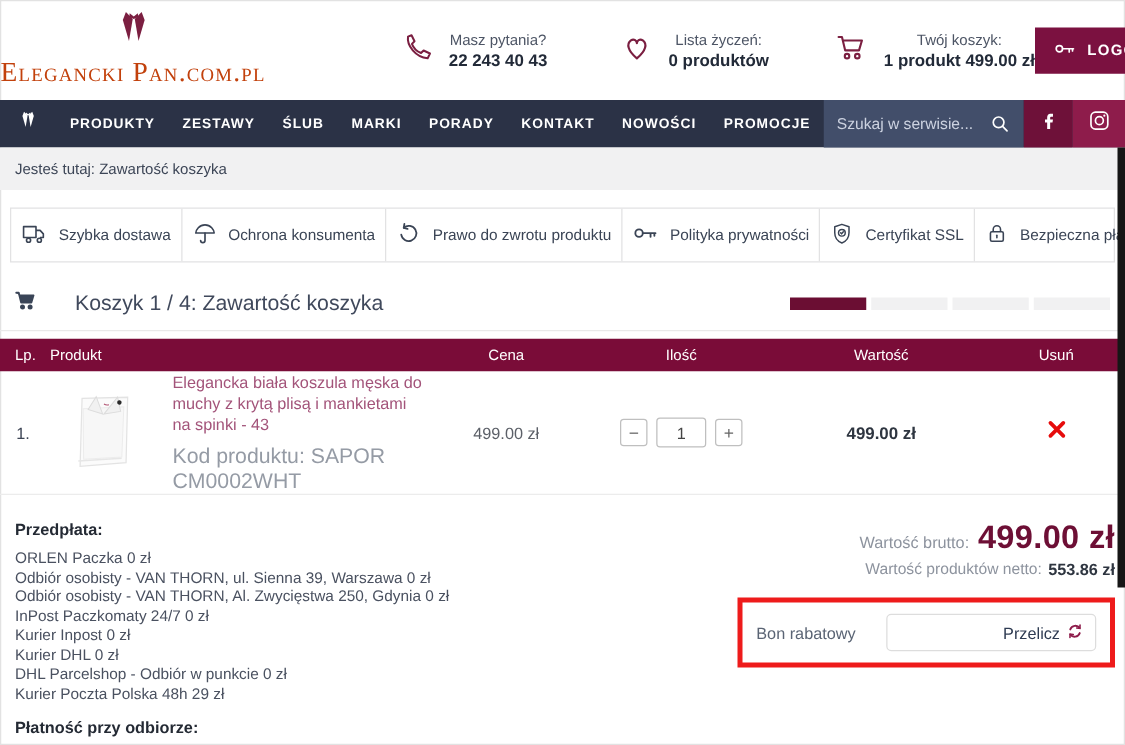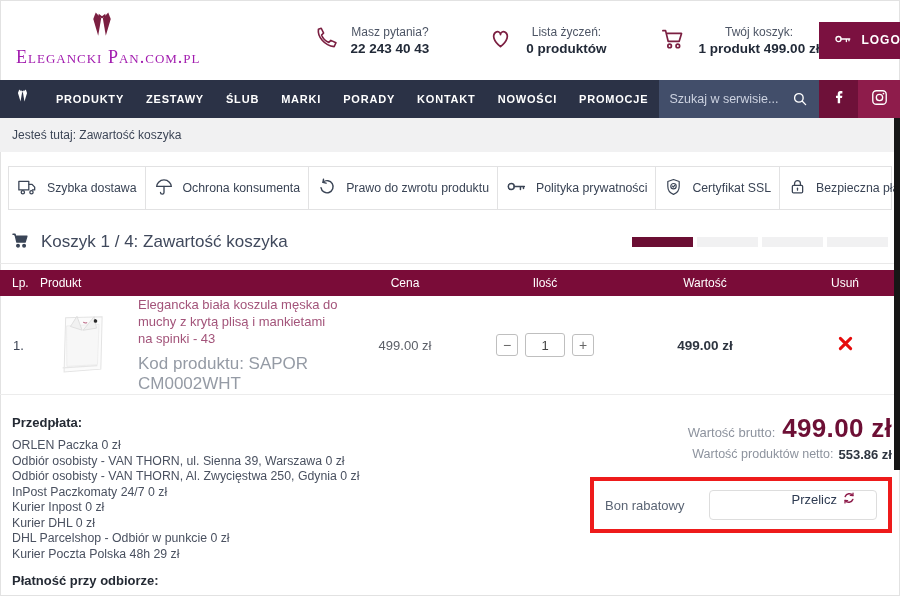--- a/index.html
+++ b/index.html
@@ -5,22 +5,22 @@
   * { margin:0; padding:0; box-sizing:border-box; }
   html,body { background:#fff; }
   .page {
     width:900px; height:596px; position:relative; overflow:hidden;
     background:#fff; font-family:"Liberation Sans", sans-serif;
     box-shadow: inset 0 0 0 1px #e2e2e2;
   }
   
   .topbar { height:80px; display:flex; align-items:center; padding:0 8px 0 4px; }
   .logo { width:205px; display:flex; flex-direction:column; align-items:center; cursor:pointer; }
-  .logo-text { font-family:"Liberation Serif", serif; font-variant:small-caps; font-size:18px;
-               color:#a21caf; letter-spacing:1px; margin-top:1px; white-space:nowrap;margin-left:12px; }
+  .logo-text { font-family:"Liberation Serif", serif; font-variant:small-caps; font-size:22px;
+               color:#c2410c; letter-spacing:1px; margin-top:1px; white-space:nowrap; }
   .top-group { display:flex; align-items:center; gap:12px; }
   .tg-col { display:flex; flex-direction:column; }
   .tg-label { font-size:12px; color:#4d5565;text-align:center; }
   .tg-value { font-size:13.5px; font-weight:bold; color:#222a38; margin-top:2px; white-space:nowrap; }
   .g-phone { margin-left:112px; } .g-wish { margin-left:58px; } .g-cart { margin-left:52px; }
   .login-btn { margin-left:auto; background:#7b1140; color:#fff; font-weight:bold; font-size:12px;
                letter-spacing:1px; padding:10px 15px; display:flex; gap:9px; align-items:center;
                border:none; cursor:pointer; font-family:"Liberation Sans", sans-serif; }
   
   .nav { height:38px; background:#2b3246; display:flex; align-items:stretch; }
@@ -38,21 +38,21 @@
   .crumb { height:34px; background:#f1f1f2; display:flex; align-items:center; padding:0 12px;
            font-size:12px; color:#3d4657; margin-bottom:14px; }
   
   .features { margin:0 8px; border:1px solid #e2e2e3; display:flex; height:44px; background:#fff; }
   .feat { flex:1 1 auto; display:flex; align-items:center; justify-content:center; gap:9px;
           border-right:1px solid #e2e2e3; font-size:12.3px; color:#3a4455; white-space:nowrap; padding:0 8px; }
   .feat:last-child { border-right:none; }
   .feat svg { flex:none; }
   
   .cart-head { display:flex; align-items:center; margin:20px 10px 0 10px; gap:10px; }
-  .cart-title { font-size:17px; color:#40495c; }
+  .cart-title { font-size:17px; color:#40495c;margin-left:19px; }
   .progress { margin-left:auto; display:flex; gap:4px; margin-right:2px; }
   .seg { width:61px; height:10px; background:#f1f1f2; }
   .seg.filled { background:#6b0e33; }
   .head-rule { border:none; border-top:1px solid #e9e9e9; margin:9px 0 0 0; }
   
   .thead, .trow { display:grid; grid-template-columns:40px 300px 130px 150px 170px 1fr; align-items:center; }
   .thead { background:#7a0c38; color:#fff; font-size:12px; height:26px; margin-top:6px; }
   .th { text-align:center; } .th-left { text-align:left; } .th-lp { padding-left:12px; }
   .trow { min-height:96px; border-bottom:1px solid #ececec; }
   .cell-lp { padding-left:13px; font-size:13px; color:#3c4454; }
@@ -78,21 +78,21 @@
   .totals { width:302px; display:flex; flex-direction:column; align-items:flex-end; }
   .gross { display:flex; align-items:baseline; gap:7px; margin-top:2px; }
   .gross-label { font-size:13px; color:#8d939e; }
   .gross-value { font-size:26px; font-weight:bold; color:#6d0f35; letter-spacing:0.3px; }
   .net { margin-top:3px; font-size:12.5px; color:#8d939e; display:flex; gap:5px; align-items:flex-start; }
   .net-value { color:#2e3540; font-weight:bold; font-size:13px; }
   .coupon { margin-top:15px; border:4px solid #ee1b1b; padding:9px 11px; width:100%;
             display:flex; align-items:center; justify-content:space-between; }
   .coupon-label { font-size:13px; color:#5a6474; }
   .coupon-field { width:168px; height:30px; background:#fff; border:1px solid #ddd; border-radius:4px;
-                  display:flex; align-items:flex-start; padding:0 20px; }
+                  display:flex; align-items:center; padding:0 9px; }
   .coupon-input { flex:1; min-width:0; border:none; outline:none; font-size:12px; font-family:"Liberation Sans", sans-serif; }
   .coupon-btn { border:none; background:none; display:flex; align-items:center; gap:5px; font-size:13px;
                 color:#2e3b52; cursor:pointer; font-family:"Liberation Sans", sans-serif; white-space:nowrap; }
   .scroll-thumb { position:absolute; right:0; top:118px; width:6px; height:352px; background:#161616; }
 </style>
 </head>
 <body>
 
 <div class="page">
 

